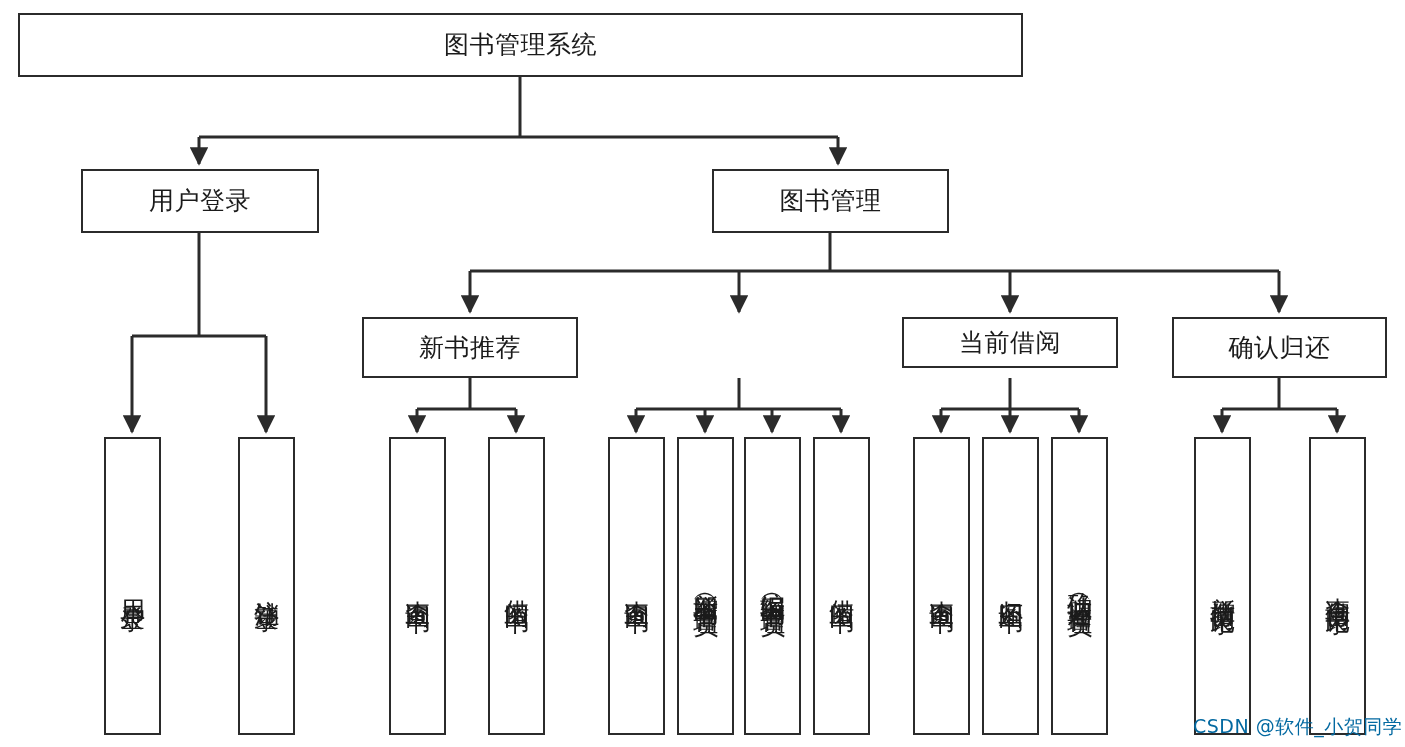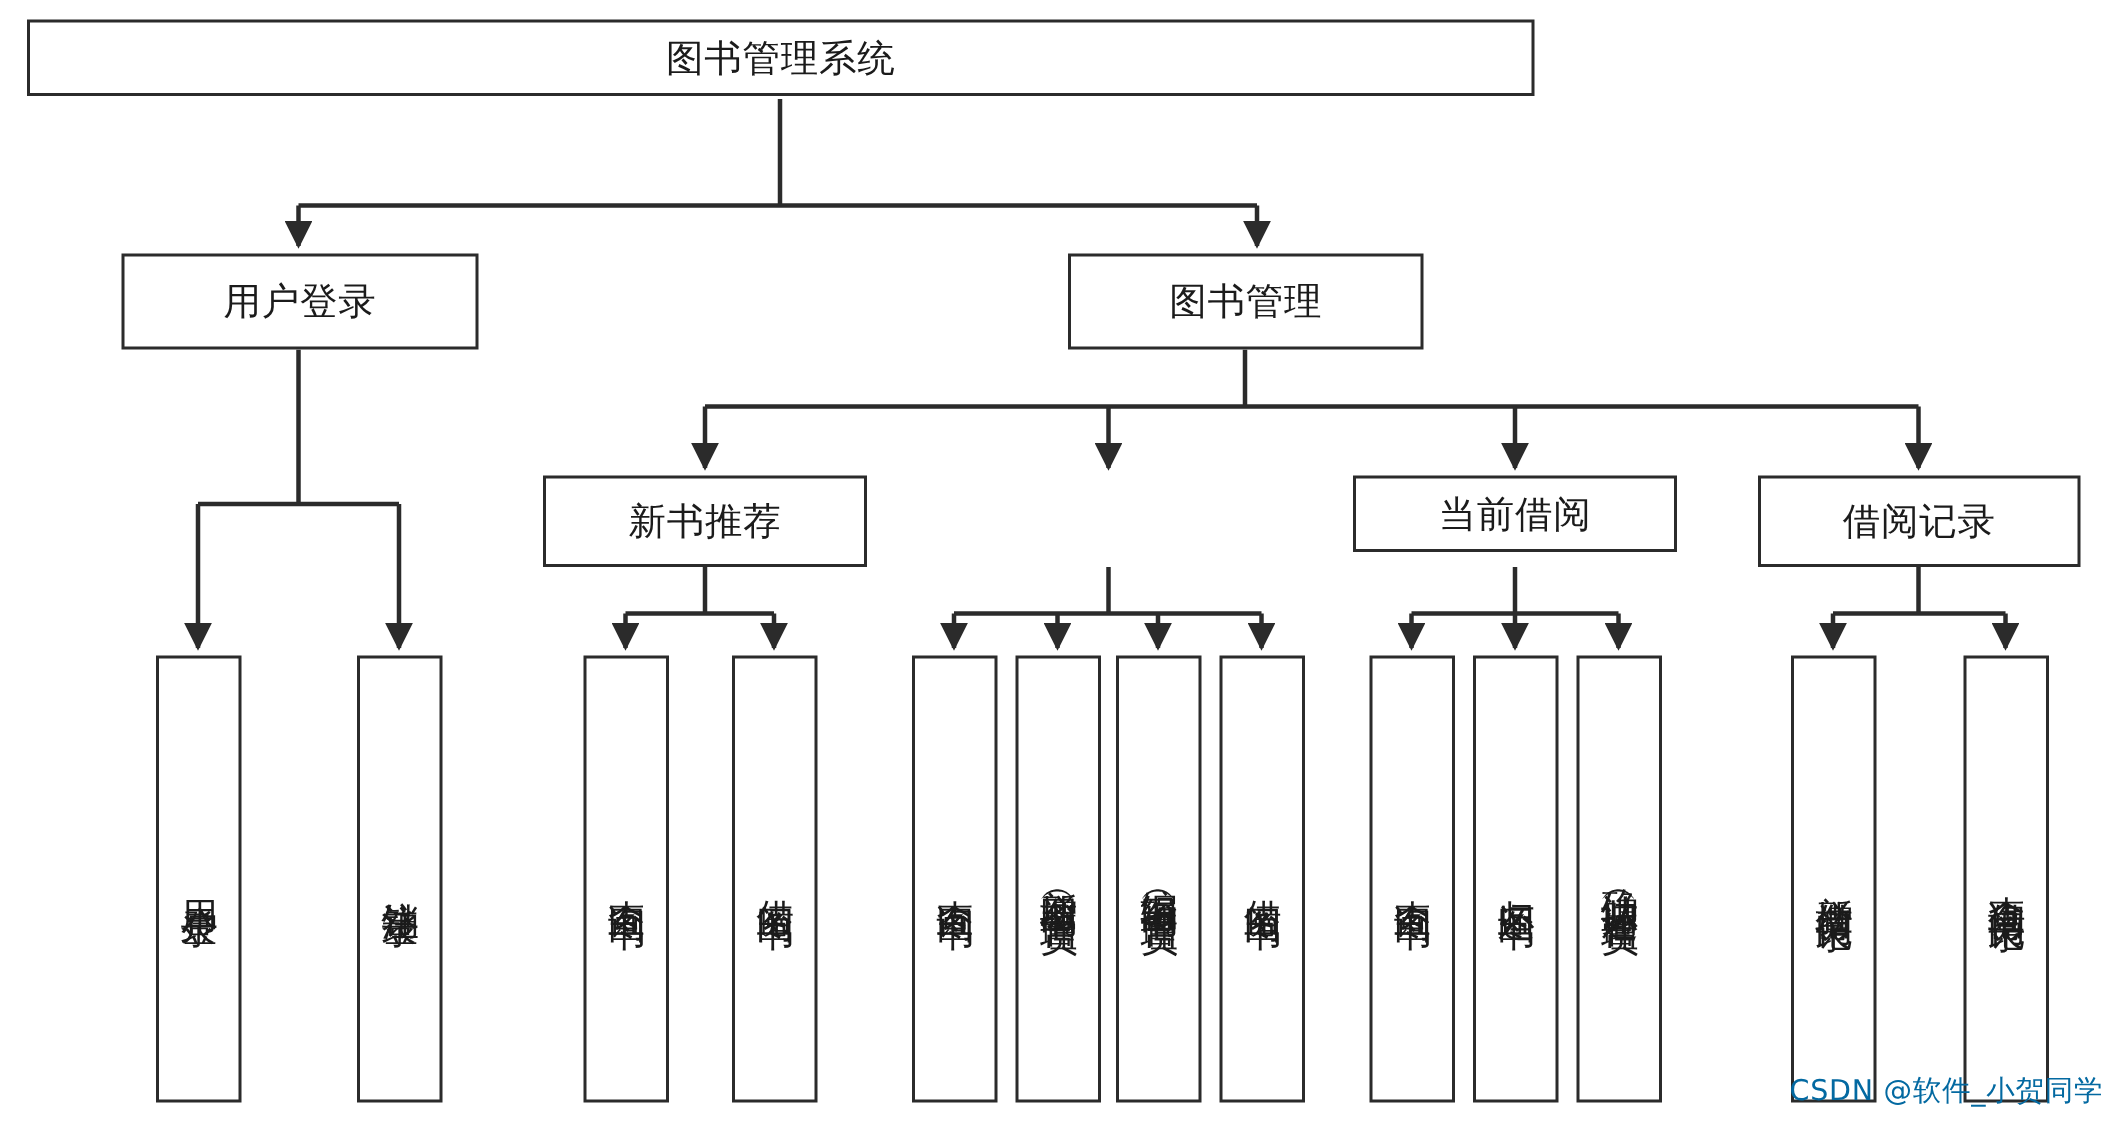--- a/index.html
+++ b/index.html
@@ -113,39 +113,39 @@
       <path d="M 1010 409 L 1010 432" marker-end="url(#arrow)"></path>
       <path d="M 1079 409 L 1079 432" marker-end="url(#arrow)"></path>
 
       <path d="M 1279 378 L 1279 409"></path>
       <path d="M 1222 409 L 1337 409"></path>
       <path d="M 1222 409 L 1222 432" marker-end="url(#arrow)"></path>
       <path d="M 1337 409 L 1337 432" marker-end="url(#arrow)"></path>
     </g>
   </svg>
 
-  <div class="node horiz" style="left:18px; top:13px; width:1005px; height:51px;">
+  <div class="node horiz" style="left:18px; top:13px; width:1005px; height:64px;">
     <span class="lbl">图书管理系统</span>
   </div>
 
   <div class="node horiz" style="left:81px; top:169px; width:238px; height:64px;">
     <span class="lbl">用户登录</span>
   </div>
   <div class="node horiz" style="left:712px; top:169px; width:237px; height:64px;">
     <span class="lbl">图书管理</span>
   </div>
 
   <div class="node horiz" style="left:362px; top:317px; width:216px; height:61px;">
     <span class="lbl">新书推荐</span>
   </div>
   <div class="node horiz" style="left:902px; top:317px; width:216px; height:51px;">
     <span class="lbl">当前借阅</span>
   </div>
   <div class="node horiz" style="left:1172px; top:317px; width:215px; height:61px;">
-    <span class="lbl">借阅记录</span>
+    <span class="lbl">确认归还</span>
   </div>
 
   <div class="node vert" style="left:104px; top:437px; width:57px; height:298px;">
     <span class="lbl">用户登录</span>
   </div>
   <div class="node vert" style="left:238px; top:437px; width:57px; height:298px;">
     <span class="lbl">注销登录</span>
   </div>
 
   <div class="node vert" style="left:389px; top:437px; width:57px; height:298px;">

